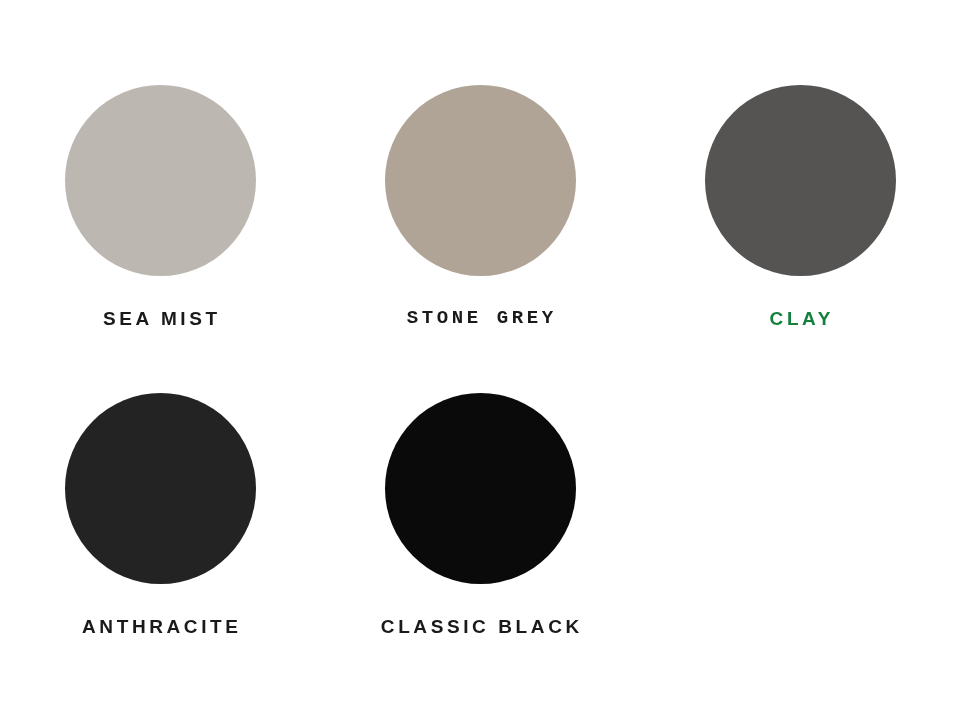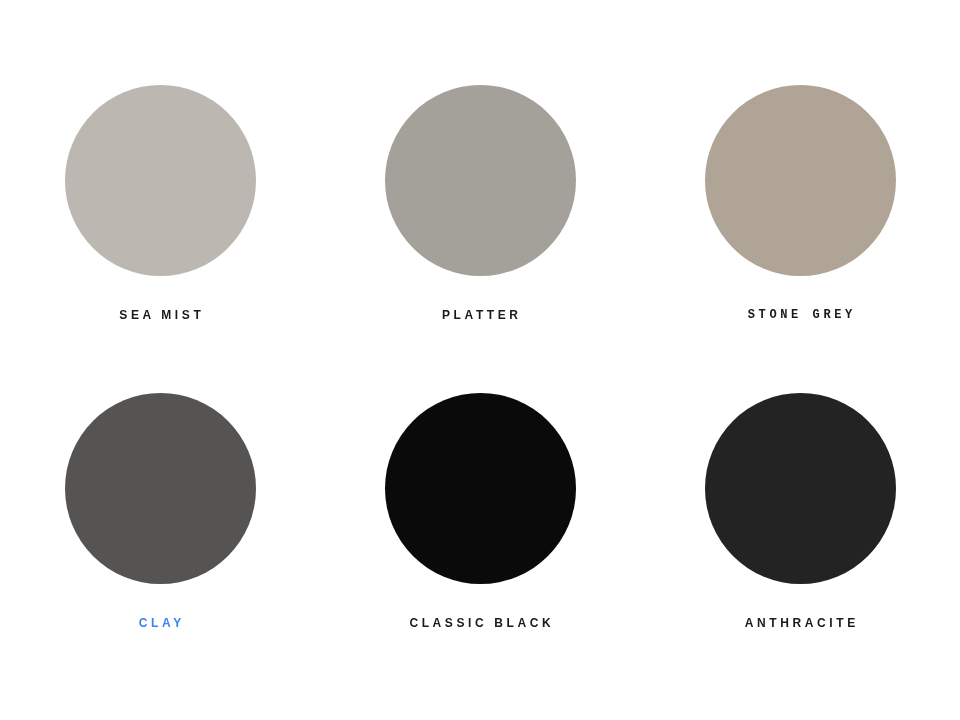--- a/index.html
+++ b/index.html
@@ -45,21 +45,21 @@
   .swatch-disc {
     width: 191px;
     height: 191px;
     border-radius: 50%;
     flex: 0 0 auto;
   }
 
   .swatch-label {
     margin-top: 33px;
     font-family: "Liberation Sans", sans-serif;
-    font-size: 12px;
+    font-size: 19px;
     font-weight: 700;
     letter-spacing: 3.6px;
     text-indent: 3.6px;
     color: #1a1a1a;
     text-transform: uppercase;
     text-align: center;
     white-space: nowrap;
     line-height: 1;
   }
 </style>
@@ -67,39 +67,35 @@
 <body style="background: rgb(255, 255, 255);">
 
 <div class="palette-board">
   <div class="swatch-grid">
 
     <div class="swatch-cell">
       <div class="swatch-disc" style="background-color: rgb(188, 184, 177);"></div>
       <div class="swatch-label" style="color: rgb(26, 26, 26);">SEA MIST</div>
     </div>
 
-    <div class="swatch-cell">
-      <div class="swatch-disc" style="background-color: rgb(164, 161, 155);"></div>
-      <div class="swatch-label" style="color: rgb(26, 26, 26);">PLATTER</div>
-    </div>
 
     <div class="swatch-cell">
       <div class="swatch-disc" style="background-color: rgb(176, 164, 150);"></div>
       <div class="swatch-label" style="color: rgb(26, 26, 26); font-family: Liberation Mono, monospace;">STONE GREY</div>
     </div>
 
     <div class="swatch-cell">
       <div class="swatch-disc" style="background-color: rgb(85, 84, 82);"></div>
-      <div class="swatch-label" style="color: #3b82f6;">CLAY</div>
+      <div class="swatch-label" style="color: #15803d;">CLAY</div>
+    </div>
+
+    <div class="swatch-cell">
+      <div class="swatch-disc" style="background-color: rgb(35, 35, 35);"></div>
+      <div class="swatch-label" style="color: rgb(26, 26, 26);">ANTHRACITE</div>
     </div>
 
     <div class="swatch-cell">
       <div class="swatch-disc" style="background-color: rgb(10, 10, 10);"></div>
       <div class="swatch-label" style="color: rgb(26, 26, 26);">CLASSIC BLACK</div>
     </div>
 
-    <div class="swatch-cell">
-      <div class="swatch-disc" style="background-color: rgb(35, 35, 35);"></div>
-      <div class="swatch-label" style="color: rgb(26, 26, 26);">ANTHRACITE</div>
-    </div>
-
   </div>
 </div>
 
 </body></html>

